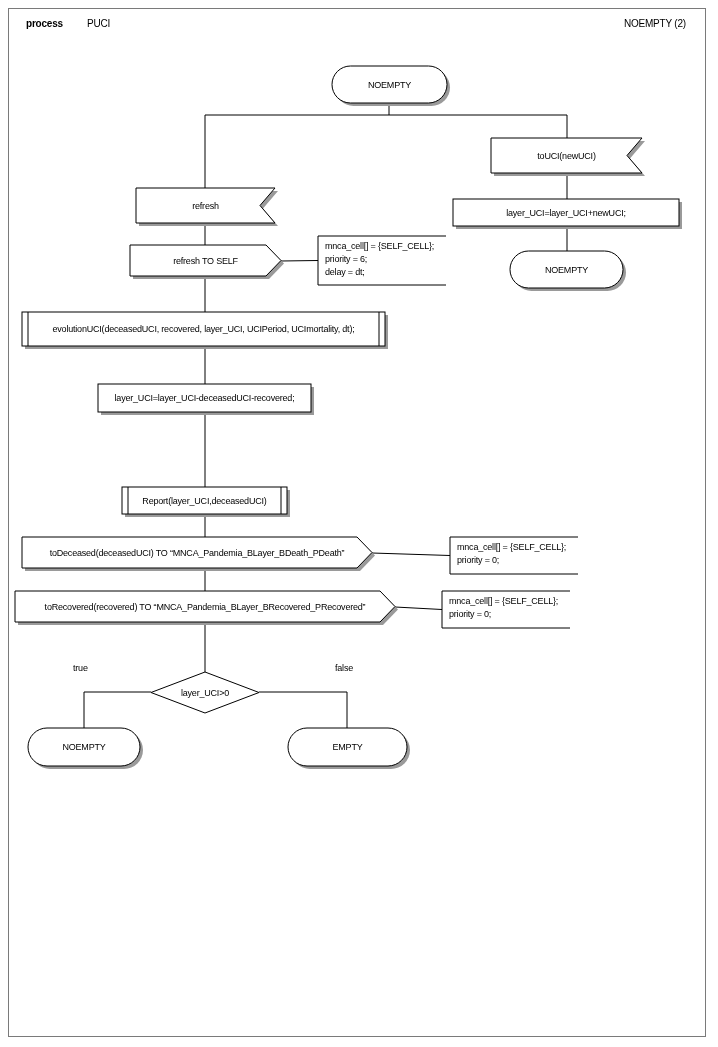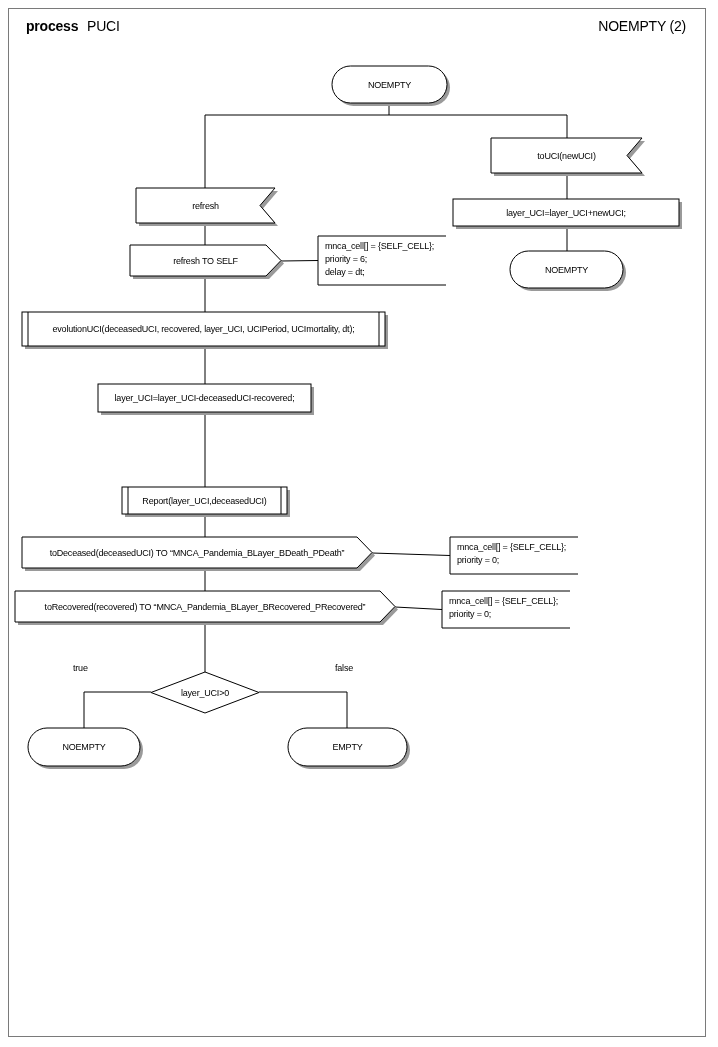--- a/index.html
+++ b/index.html
@@ -22,21 +22,21 @@
     position: absolute;
     left: 8px;
     top: 8px;
     width: 698px;
     height: 1029px;
     border: 1px solid #7a7a7a;
     box-sizing: border-box;
   }
   .hdr {
     position: absolute;
-    font-size: 14px;
+    font-size: 10px;
     color: #000;
     white-space: nowrap;
     letter-spacing: -0.2px;
   }
   .hdr-process { left: 26px; top: 18px; font-weight: bold; }
   .hdr-name    { left: 87px; top: 18px; }
   .hdr-right   { right: 32px; top: 18px; }
 
   
   #canvas {

